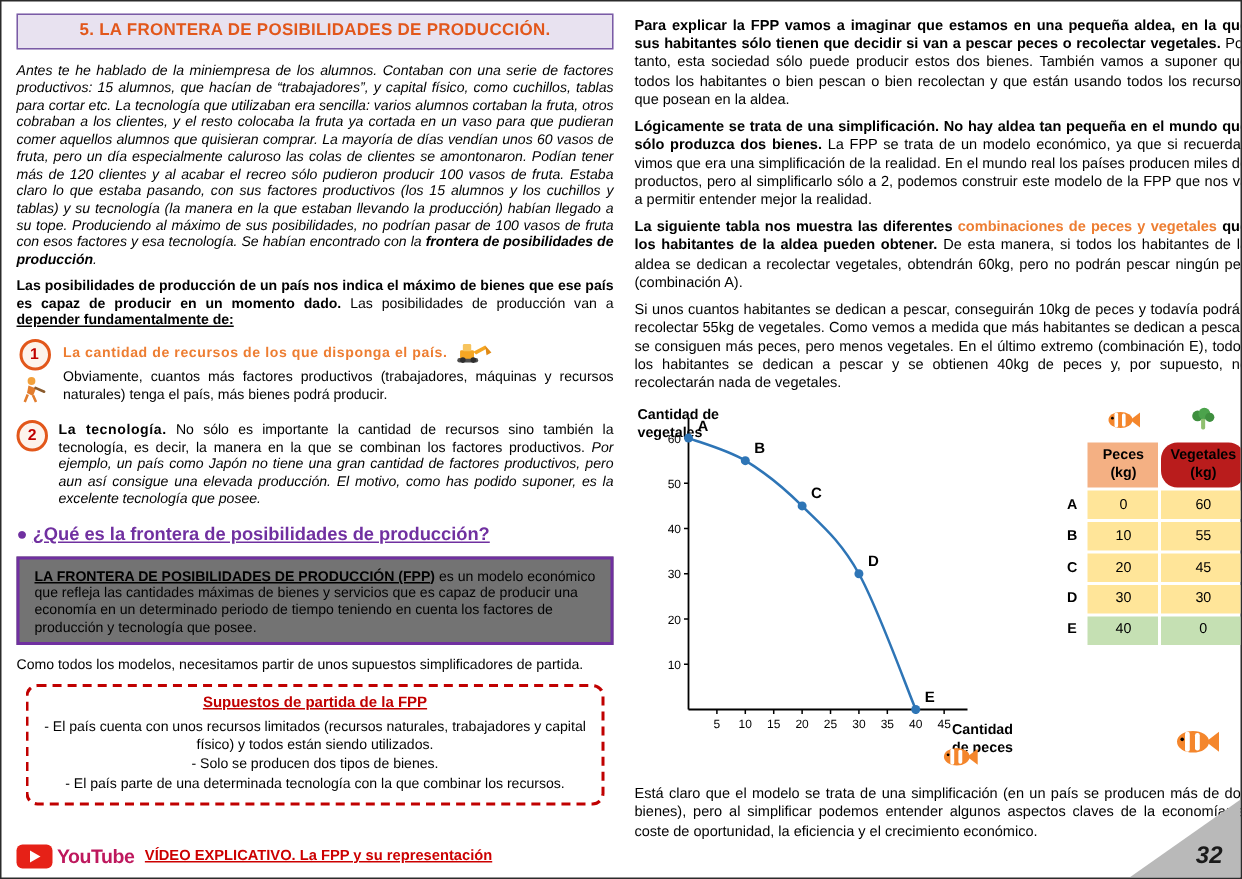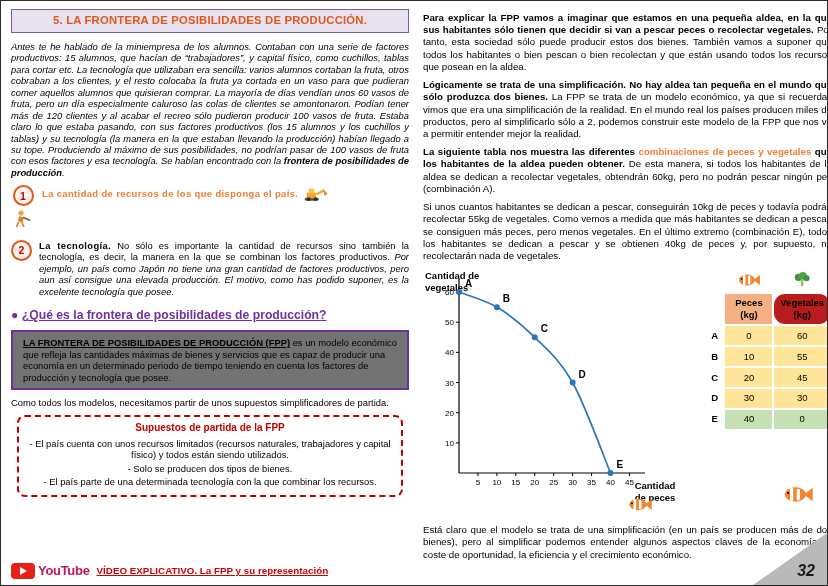--- a/index.html
+++ b/index.html
@@ -33,21 +33,21 @@
   .factor-heading{font-weight:bold;letter-spacing:.4px;}
   .icon-inline{display:inline-block;vertical-align:middle;margin:0 2px;}
   .purple-heading{color:#7030a0;font-weight:bold;font-size:12.2px;margin:7px 0 5px 0;}
   .purple-heading .ul{text-decoration:underline;}
   .fpp-box{
     border:2px solid #7030a0;background:#737373;padding:5px 10px;margin:2px 0 4px 0;
   }
   .assumptions-box{
     border:2px dashed #c00000;border-radius:8px;padding:5px 8px;text-align:center;margin:4px 6px 4px 6px;
   }
-  .assumptions-title{color:#c00000;font-weight:bold;margin-bottom:3px;font-size:10px;}
+  .assumptions-title{color:#c00000;font-weight:bold;text-decoration:underline;margin-bottom:3px;font-size:10px;}
   .assumption-item{margin:2px 0;}
   .video-row{margin-top:auto;display:flex;align-items:center;gap:7px;padding-top:4px;}
   .yt-logo{display:inline-flex;align-items:center;gap:3px;}
   .yt-play{width:24px;height:16px;background:#e62117;border-radius:4px;position:relative;display:inline-block;}
   .yt-play::after{content:"";position:absolute;left:9px;top:4px;border-left:7px solid #fff;border-top:4px solid transparent;border-bottom:4px solid transparent;}
   .yt-word{font-weight:bold;font-size:13px;color:#be185d;letter-spacing:-.3px;}
   .video-link{color:#cc0000;font-weight:bold;text-decoration:underline;font-size:9.8px;}
   .chart-row{display:flex;gap:19px;margin:2px 0;position:relative;height:252px;}
   svg text{font-family:"Liberation Sans",sans-serif;}
   .combo-table{border-collapse:separate;border-spacing:2px;margin-top:2px;flex:0 0 128px;align-self:flex-start;font-size:9.5px;}
@@ -73,20 +73,21 @@
 <div class="page">
 
   <div class="col-left">
 
     <div class="title-box">
       <span>5. LA FRONTERA DE POSIBILIDADES DE PRODUCCIÓN.</span>
     </div>
 
     <p class="intro justify"><span>Antes te he hablado de la miniempresa de los alumnos. Contaban con una serie de factores productivos:  15 alumnos, que hacían de “trabajadores”, y capital físico, como cuchillos, tablas para cortar etc. La tecnología que utilizaban era sencilla: varios alumnos cortaban la fruta, otros cobraban a los clientes, y el resto colocaba la fruta ya cortada en un vaso para que pudieran comer aquellos alumnos que quisieran comprar. La mayoría de días vendían unos 60 vasos de fruta, pero un día especialmente caluroso las colas de clientes se amontonaron. Podían tener más de 120 clientes y al acabar el recreo sólo pudieron producir 100 vasos de fruta. Estaba claro lo que estaba pasando, con sus factores productivos (los 15 alumnos y los cuchillos y tablas) y su tecnología (la manera en la que estaban llevando la producción) habían llegado a su tope. Produciendo al máximo de sus posibilidades, no podrían pasar de 100 vasos de fruta con esos factores y esa tecnología. Se habían encontrado con la </span><span class="b">frontera de posibilidades de producción</span><span>.</span></p>
 
+    <p class="justify"><span class="b">Las posibilidades de producción de un país nos indica el máximo de bienes que ese país es capaz de producir en un momento dado.</span><span> Las posibilidades de producción van a </span><span class="b u">depender fundamentalmente de:</span></p>
 
     <div class="factor">
       <div class="numcol">
         <div class="numcircle">1</div>
         <span class="icon-inline">
           <svg width="20" height="20" viewBox="0 0 20 20">
             <circle cx="8" cy="4" r="2.6" fill="#f2a13c"></circle>
             <path d="M6 7 L11 9 L9 14 L5 12 Z" fill="#e27d2e"></path>
             <rect x="10" y="7.4" width="8" height="1.7" rx="0.8" fill="#8a5a2b" transform="rotate(24 10 8)"></rect>
             <path d="M5.5 13 L3.5 18 M9 13.5 L11 18" stroke="#e27d2e" stroke-width="1.7" fill="none"></path>
@@ -99,20 +100,21 @@
           <svg width="26" height="17" viewBox="0 0 28 18">
             <rect x="2" y="13.5" width="15" height="3.2" rx="1.6" fill="#4d4d4d"></rect>
             <rect x="4" y="8" width="10" height="6" rx="1" fill="#f5a623"></rect>
             <rect x="6" y="3.5" width="6" height="5.2" rx="1" fill="#f7c45e"></rect>
             <path d="M13.5 9 L22 4.5 L23 6.8 L15.5 11 Z" fill="#f5a623"></path>
             <path d="M22 4.5 L26.5 9.5 L23 11.5 Z" fill="#e08914"></path>
             <circle cx="6" cy="15" r="2" fill="#2e2e2e"></circle>
               <circle cx="13.5" cy="15" r="2" fill="#2e2e2e"></circle>
           </svg>
         </span><br>
+        <span><span>Obviamente, cuantos más factores productivos (trabajadores, máquinas y recursos naturales) tenga el país, más bienes podrá producir.</span></span>
       </div>
     </div>
 
     <div class="factor">
       <div class="numcol">
         <div class="numcircle">2</div>
       </div>
       <div class="factor-body justify">
         <span class="factor-heading">La tecnología.</span><span><span> No sólo es importante la cantidad de recursos sino también la tecnología, es decir, la manera en la que se combinan los factores productivos. </span><span class="i">Por ejemplo, un país como Japón no tiene una gran cantidad de factores productivos, pero aun así consigue una elevada producción. El motivo, como has podido suponer, es la excelente tecnología que posee.</span></span>
       </div>

